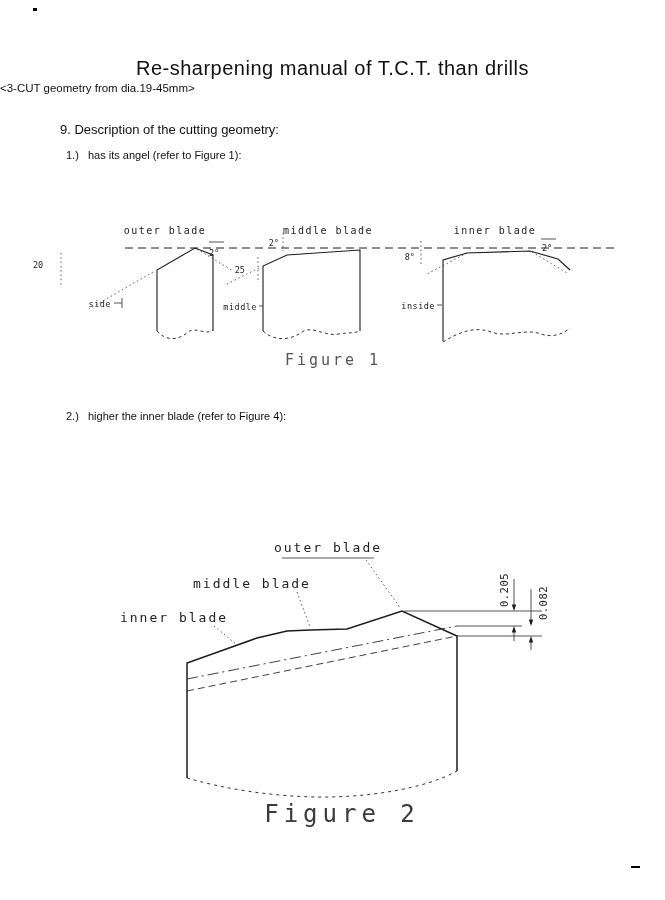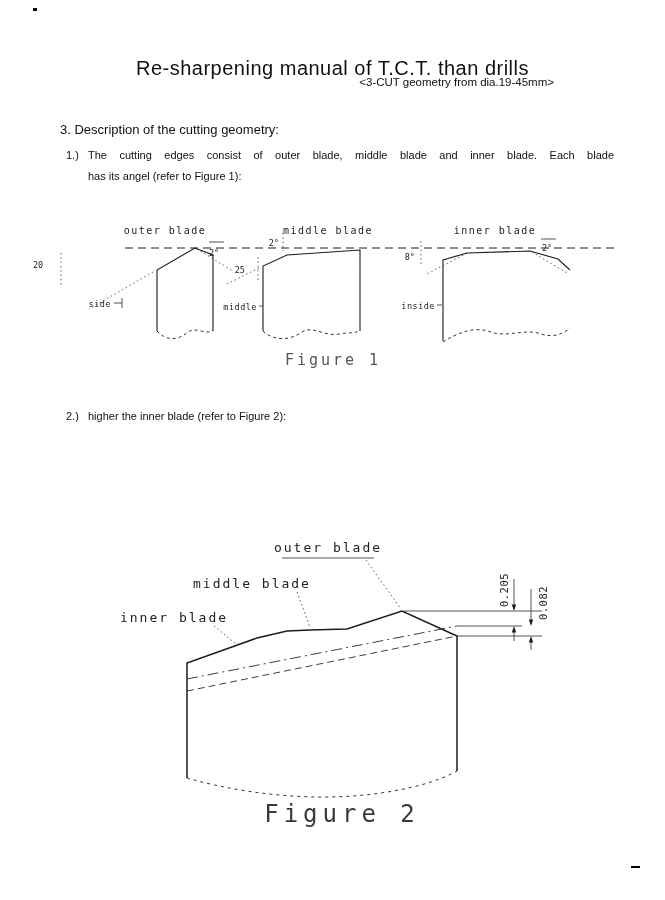--- a/index.html
+++ b/index.html
@@ -2,21 +2,21 @@
 <html><head>
 <meta charset="utf-8">
 <style>
   html,body { margin:0; padding:0; background:#ffffff; }
   .page {
     position:relative; width:665px; height:900px; background:#fff;
     font-family:"Liberation Sans", sans-serif; color:#111; overflow:hidden;
   }
   .title    { position:absolute; top:57px; left:0; width:665px; text-align:center;
               font-size:20px; letter-spacing:0.5px; }
-  .subtitle { position:absolute; top:76px; left:0; width:554px; text-align:right;
+  .subtitle { position:absolute; top:82px; left:0; width:554px; text-align:left;
               font-size:11.5px; }
   .heading  { position:absolute; top:122px; left:60px; font-size:13px; }
   .para     { position:absolute; left:66px; width:548px; display:flex; font-size:11px; }
   .para.p1  { top:145px; }
   .para.p2  { top:406px; }
   .marker   { width:22px; flex:0 0 22px; line-height:21px; }
   .ptext    { flex:1; }
   .pline    { line-height:21px; text-align:justify; text-align-last:justify; }
   .pline.last { text-align:left; text-align-last:left; }
 
@@ -47,26 +47,25 @@
 </head>
 <body>
 
 <div class="page">
 
   <div class="stray-a"></div>
   <div class="stray-b"></div>
 
   <div class="title">Re-sharpening manual of T.C.T. than drills</div>
   <div class="subtitle">&lt;3-CUT geometry from dia.19-45mm&gt;</div>
-  <div class="heading">3. Description of the cutting geometry:</div>
+  <div class="heading">9. Description of the cutting geometry:</div>
 
   <div class="para p1">
     <div class="marker">1.)</div>
     <div class="ptext">
-      <div class="pline">The cutting edges consist of outer blade, middle blade and inner blade. Each blade</div>
       <div class="pline last">has its angel (refer to Figure 1):</div>
     </div>
   </div>
 
   <svg style="left:25px; top:213px;" width="620" height="170" viewBox="0 0 620 170">
 
     <line class="dash" x1="100" y1="35" x2="592" y2="35"></line>
 
     <g>
       <text class="cadtxt lbl" x="140" y="21" text-anchor="middle">outer blade</text>
@@ -109,21 +108,21 @@
       <text class="cadtxt small" x="410" y="96" text-anchor="end">inside</text>
       <line class="thin" x1="412" y1="92" x2="417" y2="92"></line>
     </g>
 
     <text class="cadtxt cap1" x="308" y="152" text-anchor="middle">Figure 1</text>
   </svg>
 
   <div class="para p2">
     <div class="marker">2.)</div>
     <div class="ptext">
-      <div class="pline last">higher the inner blade (refer to Figure 2):</div>
+      <div class="pline last">higher the inner blade (refer to Figure 4):</div>
     </div>
   </div>
 
   <svg style="left:110px; top:533px;" width="480" height="300" viewBox="0 0 480 300">
 
     <text class="cadtxt lbl2" x="218" y="19" text-anchor="middle">outer blade</text>
     <line class="thin" x1="172" y1="25" x2="264" y2="25"></line>
     <path class="dot" d="M256,27 L291,76"></path>
 
     <text class="cadtxt lbl2" x="142" y="55" text-anchor="middle">middle blade</text>

